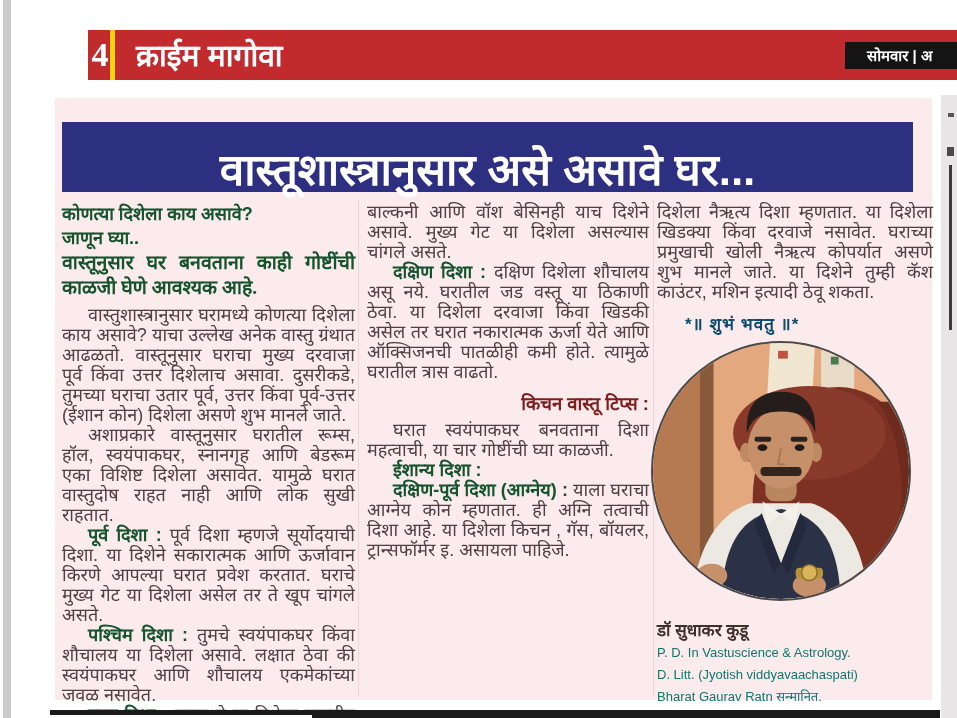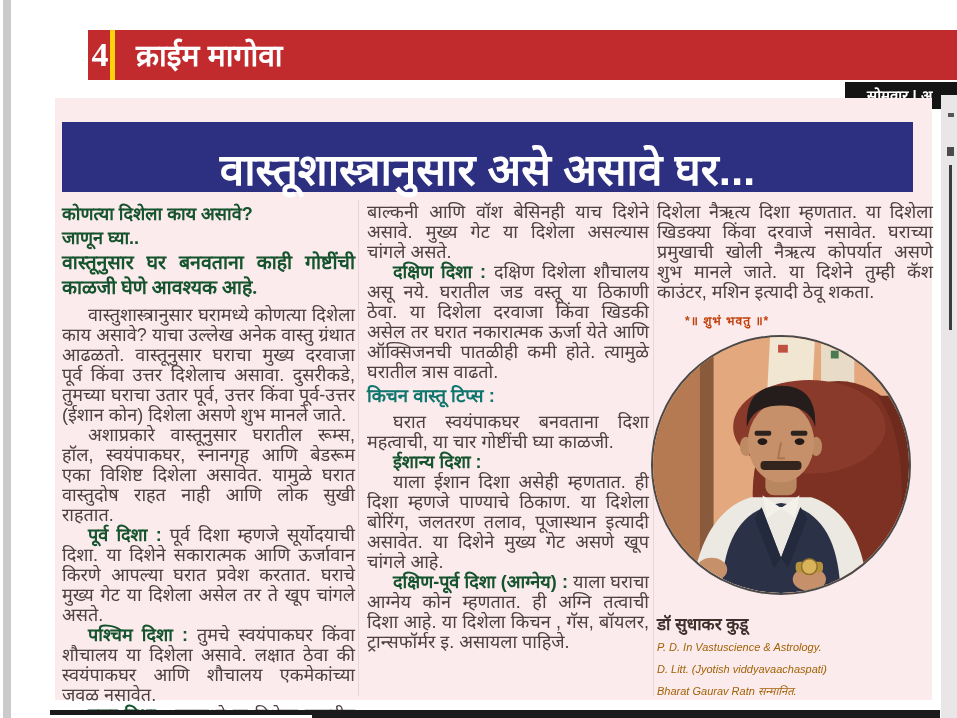--- a/index.html
+++ b/index.html
@@ -13,21 +13,21 @@
   
   .header { position: absolute; left: 88px; top: 30px; width: 869px; height: 50px; background: #c12b2e; }
   .pagenum { position: absolute; left: 2px; top: 0; width: 20px; height: 50px; line-height: 50px;
              color: #fff; font-family: "Liberation Serif", "DejaVu Serif", serif;
              font-size: 34px; font-weight: bold; text-align: center; }
   .ydiv { position: absolute; left: 22px; top: 0; width: 5px; height: 50px; background: #ffd20a; }
   .htitle { position: absolute; left: 48px; top: 0; height: 68px; line-height: 52px;
             color: #ffffff; font-size: 30px; font-weight: bold; white-space: nowrap; }
   .datebox { position: absolute; right: 0; top: 12px; width: 112px; height: 27px; background: #141414;
              color: #ffffff; font-size: 15px; font-weight: bold; line-height: 27px;
-             padding-left: 22px; white-space: nowrap; overflow: hidden; margin-top: 40px; }
+             padding-left: 22px; white-space: nowrap; overflow: hidden; }
 
   
   .article { position: absolute; left: 55px; top: 98px; width: 877px; height: 602px; background: #fcebec; }
   .banner { position: absolute; left: 7px; top: 24px; width: 851px; height: 70px; background: #2d2f80;
             display: flex; align-items: center; justify-content: center; }
   .banner span { color: #ffffff; font-size: 44px; font-weight: bold; white-space: nowrap; margin-top: 21px; }
 
   .colrule { position: absolute; top: 102px; width: 1px; height: 496px; background: #e8d6d8; }
   .r1 { left: 303px; } .r2 { left: 598px; }
 
@@ -37,27 +37,27 @@
   .col3 { left: 602px; width: 276px; }
 
   .h-red { color: #14532d; font-weight: bold; }
   .h1a { font-size: 18px; line-height: 24px; }
   .h2a { font-size: 19.5px; line-height: 25px; text-align: justify; margin-bottom: 5px; font-family: Liberation Serif, serif; }
 
   p.body { font-size: 18px; line-height: 20px; text-align: justify; color: #4c4043; }
   .ind { text-indent: 26px; }
   .lead { font-weight: bold; color: #14532d; }
 
-  .kitchen { color: #0f766e; font-weight: bold; font-size: 18.5px; line-height: 24px; margin: 2px 0 4px 0; }
-  .blessing { color: #c2410c; font-weight: bold; font-size: 12px; margin: 10px 0 0 28px; letter-spacing: 1px; }
+  .kitchen { color: #7f1d1d; font-weight: bold; font-size: 18.5px; line-height: 24px; margin: 10px 0 4px 0; text-align: right; }
+  .blessing { color: #0c4a6e; font-weight: bold; font-size: 17px; margin: 10px 0 0 28px; letter-spacing: 1px; }
 
   .photo { width: 260px; height: 260px; border-radius: 50%; overflow: hidden; margin: 6px 0 0 -6px;
            border: 2px solid #4a4a4a; background: #e3a87e; }
   .cap-name { font-size: 17px; font-weight: bold; color: #40302c; margin-top: 18px; line-height: 23px; }
-  .cap-line { font-size: 11px; color: #a16207; line-height: 22px; font-style: italic; }
+  .cap-line { font-size: 13px; color: #0f766e; line-height: 22px; }
 
   
   .bot-left  { position: absolute; left: 50px;  top: 710px; width: 262px; height: 8px;
                border-top: 5px solid #1b1b1b; background: #ffffff; }
   .bot-right { position: absolute; left: 312px; top: 710px; width: 628px; height: 8px; background: #1b1b1b; }
 
   
   .right-strip { position: absolute; left: 941px; top: 95px; width: 16px; height: 623px; background: #e9e6e7; }
   .rs-line { position: absolute; left: 8px; top: 70px; width: 3px; height: 165px; background: #3c3c3c; }
   .rs-t1 { position: absolute; left: 7px; top: 18px;  width: 6px; height: 4px; background: #555; }
@@ -98,21 +98,20 @@
       <p class="body ind"><span class="lead">पश्चिम दिशा : </span><span>तुमचे स्वयंपाकघर किंवा शौचालय या दिशेला असावे. लक्षात ठेवा की स्वयंपाकघर आणि शौचालय एकमेकांच्या जवळ नसावेत.</span></p>
       <p class="body ind"><span class="lead">उत्तर दिशा : </span><span>घरामध्ये या दिशेला जास्तीत जास्त खिडक्या आणि दरवाजे असावेत. घराची</span></p>
     </div>
 
     <div class="col col2">
       <p class="body"><span>बाल्कनी आणि वॉश बेसिनही याच दिशेने असावे. मुख्य गेट या दिशेला असल्यास चांगले असते.</span></p>
       <p class="body ind"><span class="lead">दक्षिण दिशा : </span><span>दक्षिण दिशेला शौचालय असू नये. घरातील जड वस्तू या ठिकाणी ठेवा. या दिशेला दरवाजा किंवा खिडकी असेल तर घरात नकारात्मक ऊर्जा येते आणि ऑक्सिजनची पातळीही कमी होते. त्यामुळे घरातील त्रास वाढतो.</span></p>
       <div class="kitchen">किचन वास्तू टिप्स :</div>
       <p class="body ind"><span>घरात स्वयंपाकघर बनवताना दिशा महत्वाची, या चार गोष्टींची घ्या काळजी.</span></p>
       <p class="body ind"><span class="lead">ईशान्य दिशा :</span></p>
-      <p class="body ind"><span>याला ईशान दिशा असेही म्हणतात. ही दिशा म्हणजे पाण्याचे ठिकाण. या दिशेला बोरिंग, जलतरण तलाव, पूजास्थान इत्यादी असावेत. या दिशेने मुख्य गेट असणे खूप चांगले आहे.</span></p>
       <p class="body ind"><span class="lead">दक्षिण-पूर्व दिशा (आग्नेय) : </span><span>याला घराचा आग्नेय कोन म्हणतात. ही अग्नि तत्वाची दिशा आहे. या दिशेला किचन , गॅस, बॉयलर, ट्रान्सफॉर्मर इ. असायला पाहिजे.</span></p>
     </div>
 
     <div class="col col3">
       <p class="body"><span>दिशेला नैऋत्य दिशा म्हणतात. या दिशेला खिडक्या किंवा दरवाजे नसावेत. घराच्या प्रमुखाची खोली नैऋत्य कोपर्यात असणे शुभ मानले जाते. या दिशेने तुम्ही कॅश काउंटर, मशिन इत्यादी ठेवू शकता.</span></p>
       <div class="blessing">*॥ शुभं भवतु ॥*</div>
 
       <div class="photo">
         <svg width="256" height="256" viewBox="0 0 262 262">
           <defs>

